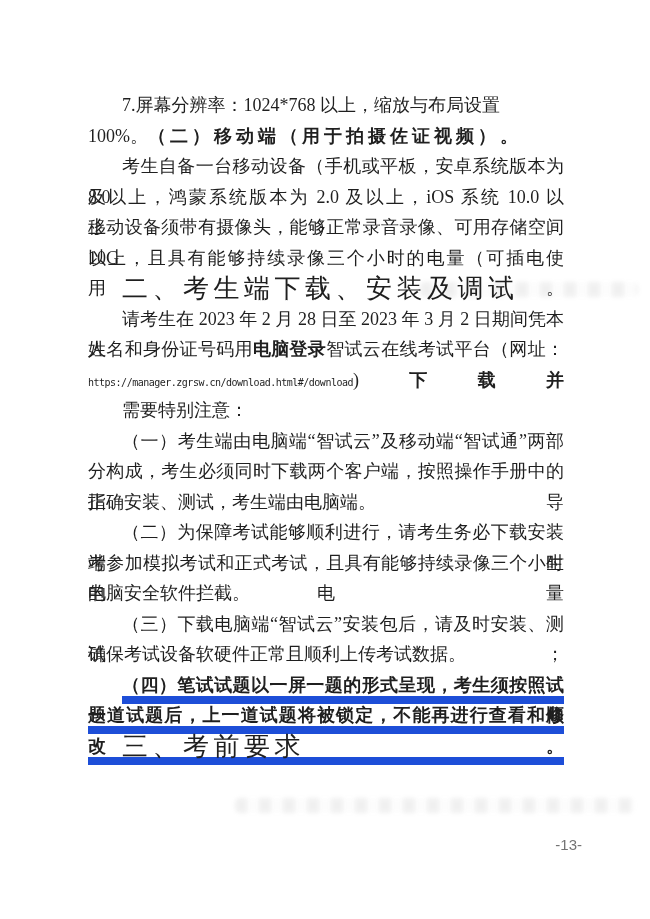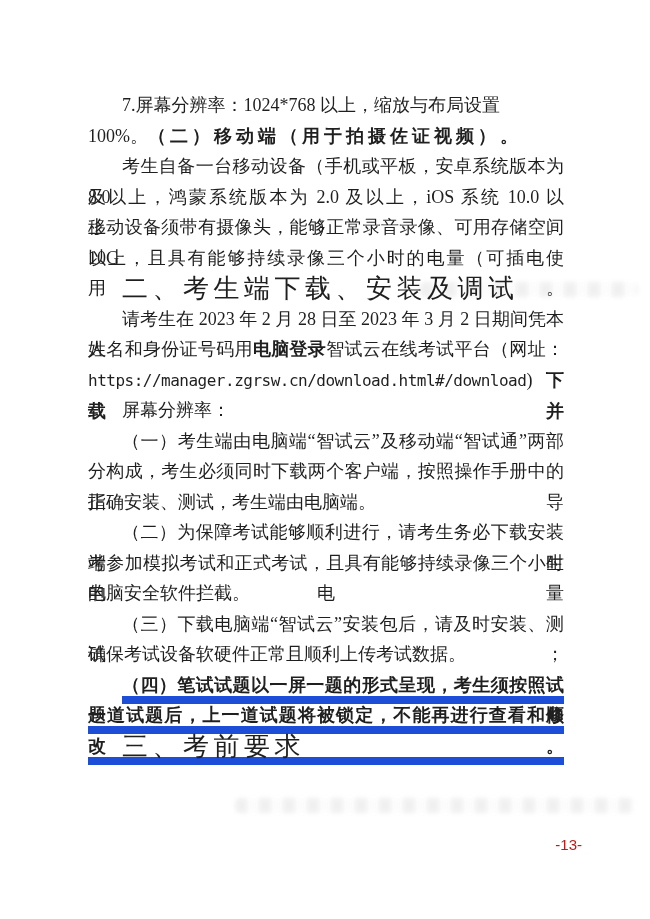--- a/index.html
+++ b/index.html
@@ -44,30 +44,30 @@
   .seg.bold   { font-weight: 700; }
   .seg.kai    { font-weight: 700; letter-spacing: 4px; padding-left: 26px; }
   .seg.heading {
     font-family: "Liberation Sans", "DejaVu Sans", sans-serif;
     font-weight: 400;
     font-size: 26px;
     letter-spacing: 4.5px;
   }
   .seg.mono {
     font-family: "DejaVu Sans Mono", "Liberation Mono", monospace;
-    font-size: 16px;
+    font-size: 10px;
     letter-spacing: -0.5px;
   }
   .page-number {
     position: absolute;
     top: 836px;
     right: 68px;
     font-family: "Liberation Sans", "DejaVu Sans", sans-serif;
     font-size: 15px;
-    color: #b91c1c;
+    color: #737373;
   }
   
   .smudge {
     position: absolute;
     border-radius: 5px;
     background: repeating-linear-gradient(90deg,
       rgba(125,125,125,0.20) 0px, rgba(125,125,125,0.20) 12px,
       rgba(170,170,170,0.05) 12px, rgba(170,170,170,0.05) 24px);
     filter: blur(2px);
     opacity: 0.55;
@@ -87,21 +87,21 @@
       <div class="line indent"><span class="seg-wrap"><span class="seg normal">7.屏幕分辨率：1024*768 以上，缩放与布局设置 100%。</span></span></div>
       <div class="line indent"><span class="seg-wrap"><span class="seg kai">（二）移动端（用于拍摄佐证视频）。</span></span></div>
       <div class="line indent justify"><span class="seg-wrap"><span class="seg normal">考生自备一台移动设备（手机或平板，安卓系统版本为 8.0</span></span></div>
       <div class="line justify"><span class="seg-wrap"><span class="seg normal">及以上，鸿蒙系统版本为 2.0 及以上，iOS 系统 10.0 以上）。</span></span></div>
       <div class="line justify"><span class="seg-wrap"><span class="seg normal">移动设备须带有摄像头，能够正常录音录像、可用存储空间 10G</span></span></div>
       <div class="line justify"><span class="seg-wrap"><span class="seg normal">以上，且具有能够持续录像三个小时的电量（可插电使用）。</span></span></div>
       <div class="line indent"><span class="seg-wrap"><span class="seg heading">二、考生端下载、安装及调试</span></span></div>
       <div class="line indent justify"><span class="seg-wrap"><span class="seg normal">请考生在 2023 年 2 月 28 日至 2023 年 3 月 2 日期间凭本人</span></span></div>
       <div class="line justify"><span class="seg-wrap"><span class="seg normal">姓名和身份证号码用</span><span class="seg bold">电脑登录</span><span class="seg normal">智试云在线考试平台（网址：</span></span></div>
       <div class="line justify"><span class="seg-wrap"><span class="seg mono">https://manager.zgrsw.cn/download.html#/download</span><span class="seg normal">)</span><span class="seg bold">下载并</span></span></div>
-      <div class="line indent"><span class="seg-wrap"><span class="seg normal">屏幕分辨率：</span></span></div>
+      <div class="line indent"><span class="seg-wrap"><span class="seg normal">需要特别注意：</span></span></div>
       <div class="line indent justify"><span class="seg-wrap"><span class="seg normal">（一）考生端由电脑端“智试云”及移动端“智试通”两部</span></span></div>
       <div class="line justify"><span class="seg-wrap"><span class="seg normal">分构成，考生必须同时下载两个客户端，按照操作手册中的指导</span></span></div>
       <div class="line"><span class="seg-wrap"><span class="seg normal">正确安装、测试，考生端由电脑端。</span></span></div>
       <div class="line indent justify"><span class="seg-wrap"><span class="seg normal">（二）为保障考试能够顺利进行，请考生务必下载安装考生</span></span></div>
       <div class="line justify"><span class="seg-wrap"><span class="seg normal">端参加模拟考试和正式考试，且具有能够持续录像三个小时的电量</span></span></div>
       <div class="line"><span class="seg-wrap"><span class="seg normal">电脑安全软件拦截。</span></span></div>
       <div class="line indent justify"><span class="seg-wrap"><span class="seg normal">（三）下载电脑端“智试云”安装包后，请及时安装、测试；</span></span></div>
       <div class="line"><span class="seg-wrap"><span class="seg normal">确保考试设备软硬件正常且顺利上传考试数据。</span></span></div>
       <div class="line indent justify underline"><span class="seg-wrap"><span class="seg bold">（四）笔试试题以一屏一题的形式呈现，考生须按照试题顺</span></span></div>
       <div class="line justify underline"><span class="seg-wrap"><span class="seg bold">一道试题后，上一道试题将被锁定，不能再进行查看和修改。</span></span></div>

